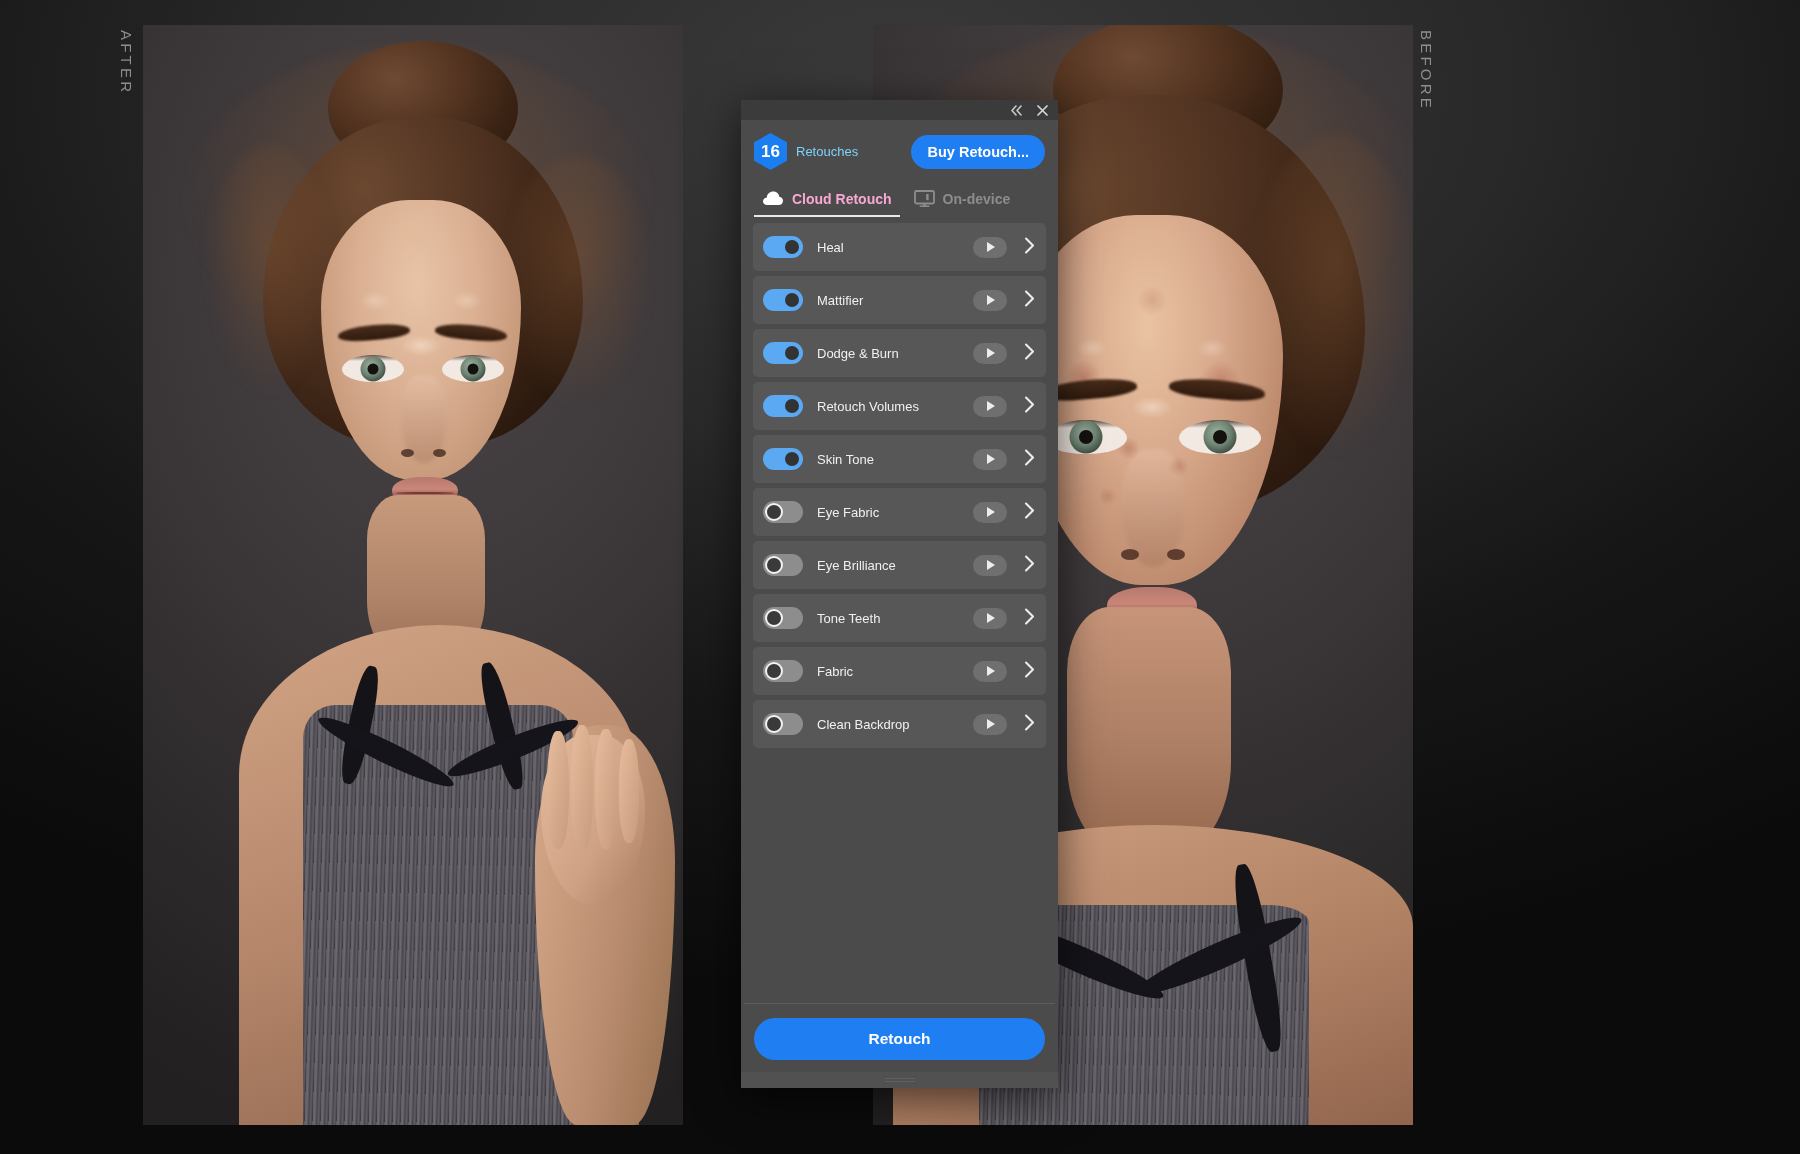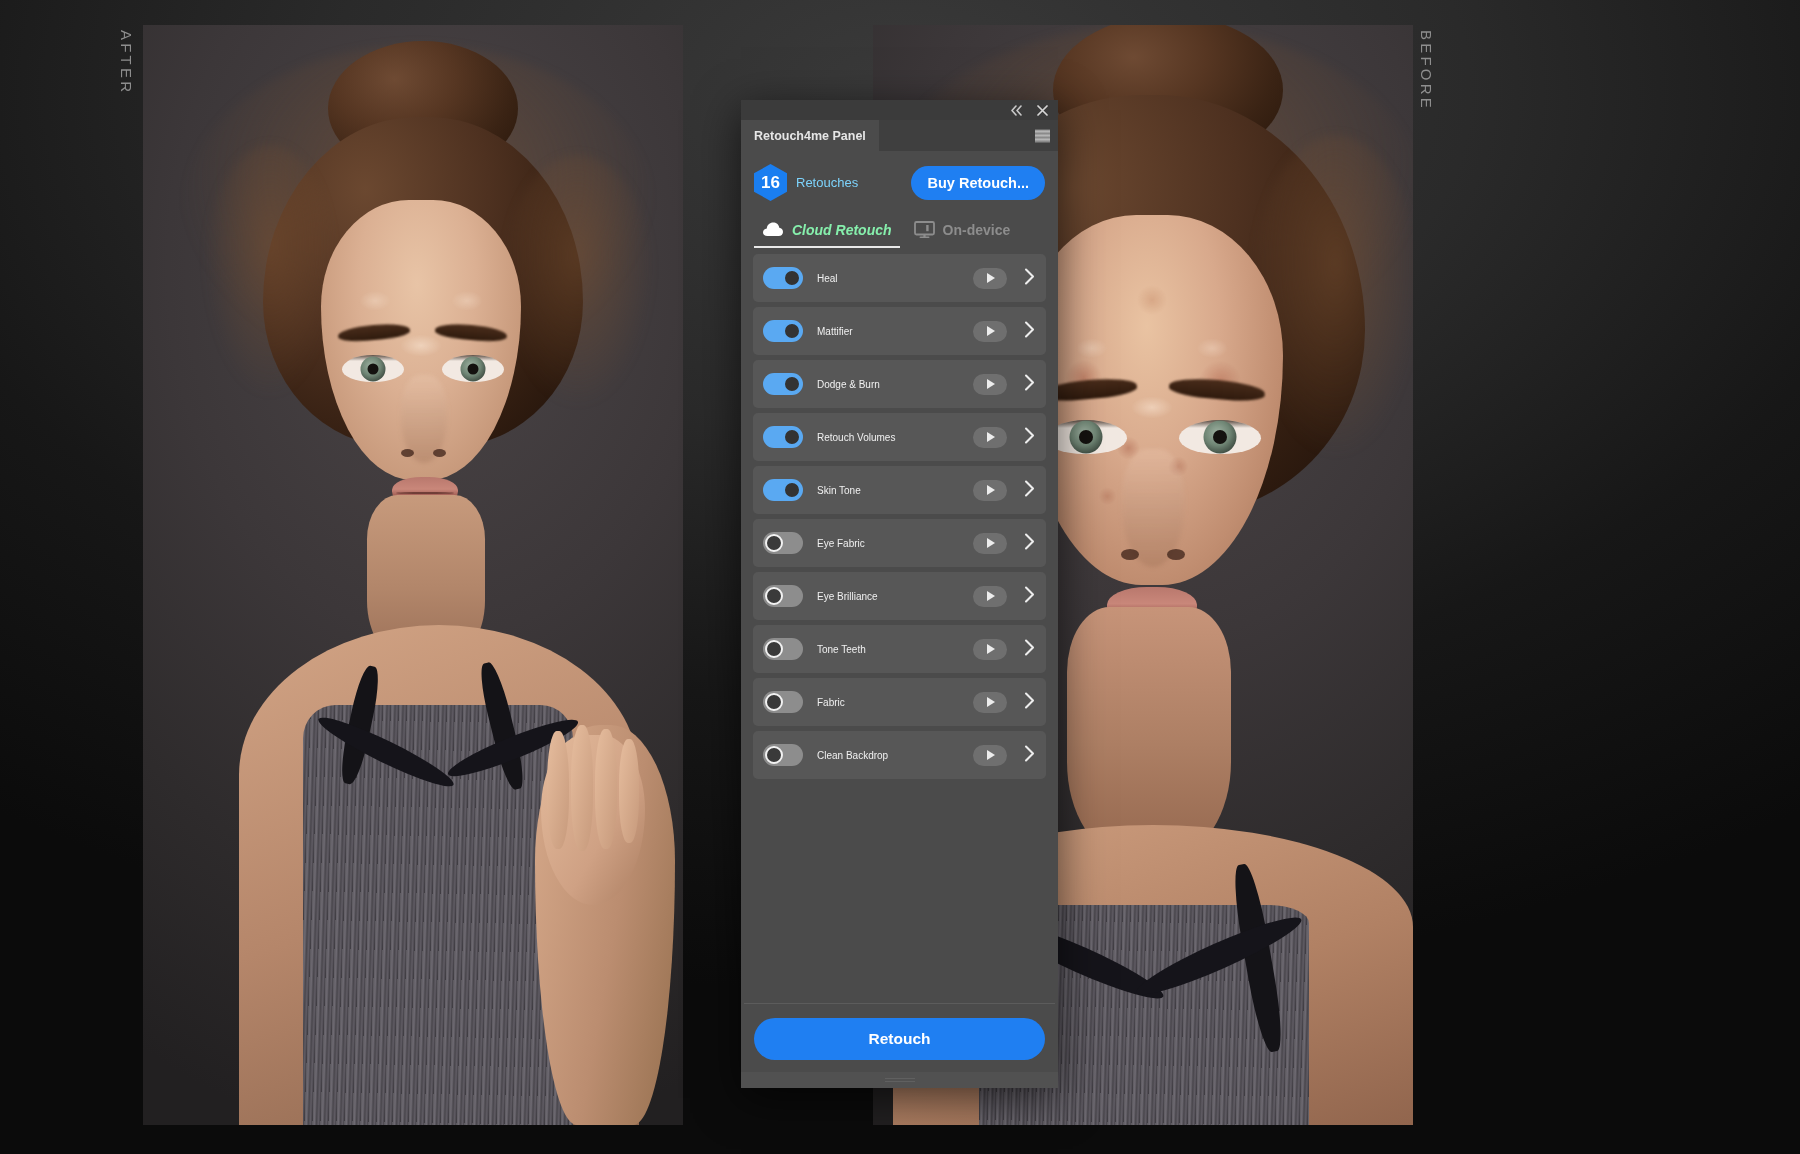--- a/index.html
+++ b/index.html
@@ -319,21 +319,21 @@
     display:flex;
     align-items:center;
     gap:8px;
     padding:6px 8px 10px 8px;
     cursor:pointer;
     position:relative;
     font-size:14px;
     font-weight:bold;
     color:#8d8d8d;
   }
-  .mode-tab.active { color:#86efac;font-style:italic; }
+  .mode-tab.active { color:#f9a8d4; }
   .mode-tab.active::after {
     content:"";
     position:absolute;
     left:0; right:0; bottom:0;
     height:2px;
     background:#e9e9e9;
   }
   .mode-tab svg { display:block; }
 
   
@@ -372,21 +372,21 @@
     border:2px solid #f2f2f2;
     box-sizing:border-box;
   }
   .toggle.on .knob {
     left:auto; right:2px;
     background:#333333;
     border:2px solid #5aa9f2;
   }
   .feature-name {
     margin-left:14px;
-    font-size:10px;
+    font-size:13px;
     color:#f0f0f0;
     flex:1;
     white-space:nowrap;
   }
   .play-pill {
     width:34px; height:21px;
     border-radius:11px;
     background:#6f6f6f;
     display:flex;
     align-items:center;
@@ -561,26 +561,20 @@
           <path d="M11 1 L7 5.5 L11 10" stroke="#c9c9c9" stroke-width="1.6" fill="none" stroke-linecap="round" stroke-linejoin="round"></path>
         </svg>
       </span>
       <span class="chrome-btn">
         <svg width="11" height="11" viewBox="0 0 11 11">
           <path d="M1 1 L10 10 M10 1 L1 10" stroke="#d6d6d6" stroke-width="1.7" stroke-linecap="round"></path>
         </svg>
       </span>
     </div>
 
-    <div class="tab-row">
-      <div class="panel-tab">Retouch4me Panel</div>
-      <div class="tab-rest">
-        <div class="hamburger"></div>
-      </div>
-    </div>
 
     <div class="credits-row">
       <div class="hex">16</div>
       <div class="credits-text">Retouches</div>
       <button class="buy-btn">Buy Retouch...</button>
     </div>
 
     <div class="mode-tabs">
       <div class="mode-tab active">
         <span>

